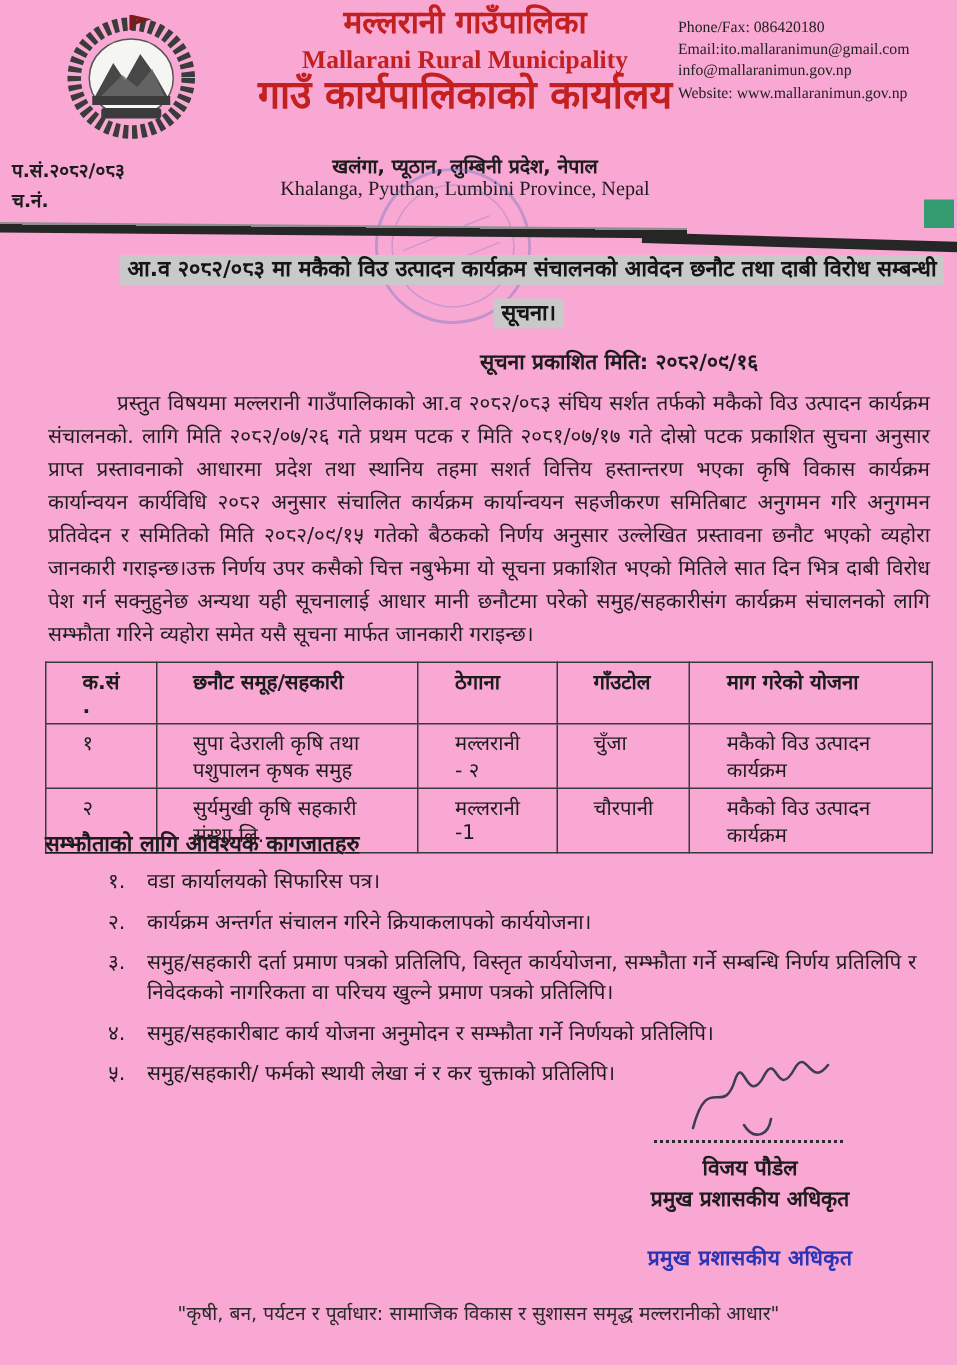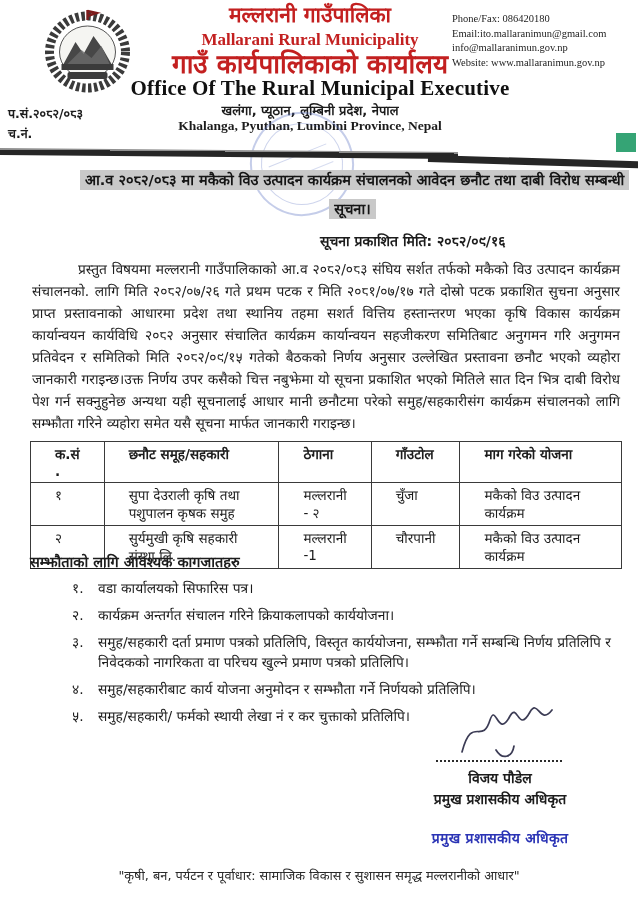--- a/index.html
+++ b/index.html
@@ -1,26 +1,26 @@
 <!DOCTYPE html>
 <html lang="ne"><head>
 <meta charset="utf-8">
 <style>
   html,body{margin:0;padding:0;background:#d9d9d6;font-family:"Liberation Serif","DejaVu Serif",serif;}
-  .page{position:relative;width:638px;height:910px;margin:0 auto;background:#ffffff;color:#1c1c1c;overflow:hidden;}
+  .page{position:relative;width:638px;height:910px;margin:0 auto;background:#f9a8d4;color:#1c1c1c;overflow:hidden;}
 
   
   .emblem{position:absolute;left:30px;top:6px;width:115px;height:90px;}
   .head-center{position:absolute;left:60px;top:4px;width:500px;text-align:center;line-height:1.12;}
   .muni-np{font-size:21px;font-weight:700;color:#c32020;font-family:"DejaVu Sans","Liberation Sans",sans-serif;}
   .muni-en{font-size:17px;font-weight:700;color:#c32020;margin-top:2px;}
   .office-np{font-size:26px;font-weight:700;color:#c32020;font-family:"DejaVu Sans","Liberation Sans",sans-serif;margin-top:1px;}
   .office-en{position:absolute;left:40px;top:76px;width:560px;text-align:center;font-size:21px;font-weight:700;color:#111;letter-spacing:.2px;}
   .addr-np{position:absolute;left:60px;top:101px;width:500px;text-align:center;font-size:13px;font-weight:700;font-family:"DejaVu Sans","Liberation Sans",sans-serif;}
-  .addr-en{position:absolute;left:60px;top:118px;width:500px;text-align:center;font-size:13.5px;font-weight:700;}
+  .addr-en{position:absolute;left:60px;top:118px;width:500px;text-align:center;font-size:13.5px;font-weight:400;}
   .contact{position:absolute;left:452px;top:12px;width:184px;font-size:10.5px;line-height:1.4;color:#222;}
   .refblock{position:absolute;left:8px;top:104px;font-size:12.5px;font-weight:700;font-family:"DejaVu Sans","Liberation Sans",sans-serif;line-height:1.6;}
 
   
   .round-stamp{position:absolute;left:250px;top:112px;width:100px;height:100px;border:2px solid rgba(82,106,190,.45);
     border-radius:50%;transform:rotate(-16deg);opacity:.75;}
   .round-stamp::before{content:"";position:absolute;inset:9px;border:1px solid rgba(82,106,190,.38);border-radius:50%;}
   .round-stamp::after{content:"";position:absolute;left:18px;top:40px;width:62px;height:18px;border-top:1px solid rgba(82,106,190,.35);
     border-bottom:1px solid rgba(82,106,190,.3);transform:rotate(-6deg);}
 
@@ -83,21 +83,20 @@
     <rect x="24" y="58" width="52" height="6" fill="#3b3b3b"></rect>
     <path d="M50,4 l0,10 M50,5 l9,2 -9,3" stroke="#7d1b1b" stroke-width="2.4" fill="none"></path>
     <rect x="30" y="66" width="40" height="7" rx="2" fill="#3b3b3b"></rect>
   </svg>
 
   <div class="head-center">
     <div class="muni-np">मल्लरानी गाउँपालिका</div>
     <div class="muni-en">Mallarani Rural Municipality</div>
     <div class="office-np">गाउँ कार्यपालिकाको कार्यालय</div>
   </div>
-  <div class="office-en">Office Of The Rural Municipal Executive</div>
   <div class="addr-np">खलंगा, प्यूठान, लुम्बिनी प्रदेश, नेपाल</div>
   <div class="addr-en">Khalanga, Pyuthan, Lumbini Province, Nepal</div>
 
   <div class="contact">
     <div>Phone/Fax: 086420180</div>
     <div>Email:ito.mallaranimun@gmail.com</div>
     <div>info@mallaranimun.gov.np</div>
     <div>Website: www.mallaranimun.gov.np</div>
   </div>
 

